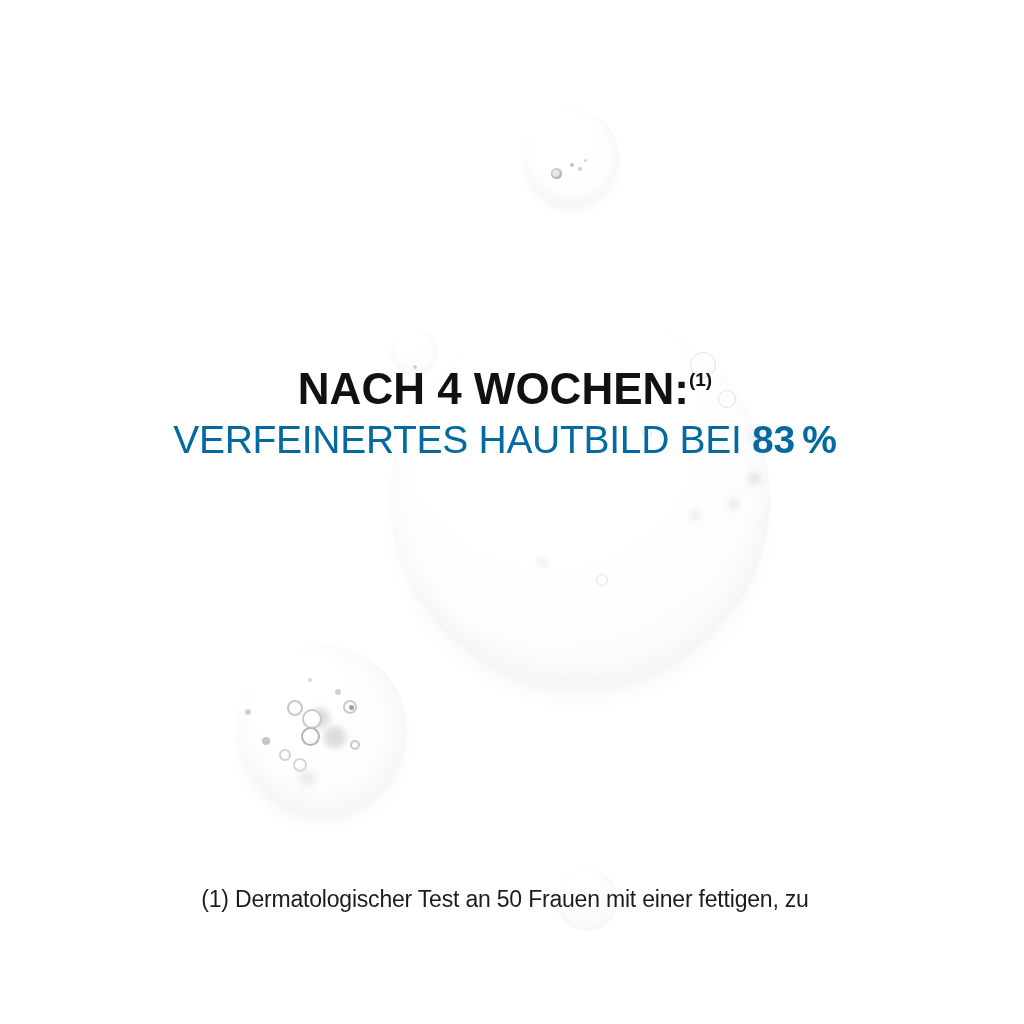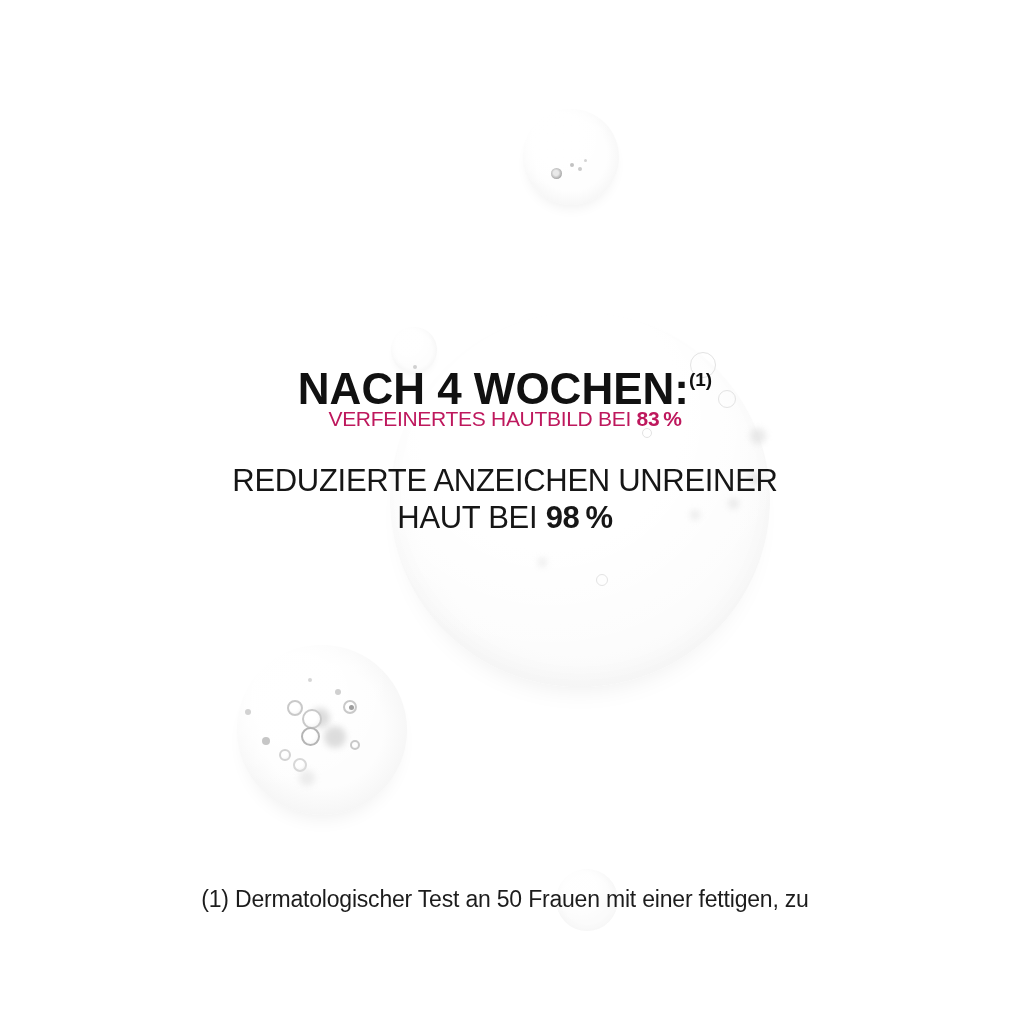--- a/index.html
+++ b/index.html
@@ -46,21 +46,21 @@
   }
   .bubble{position:absolute;border-radius:50%;box-sizing:border-box;}
   .ring{border:2px solid #c9c9c9;background:radial-gradient(circle at 40% 35%, #ffffff 0 45%, #f0f0f0 100%);}
   .ring-faint{border:1.5px solid #e3e3e3;background:transparent;}
   .patch{filter:blur(3px);opacity:.65;}
   .dot{background:#bdbdbd;}
   
   .tline{position:absolute;left:0;width:1010px;text-align:center;white-space:nowrap;z-index:3;}
   .h1{top:367px;font-size:44px;font-weight:700;line-height:1;color:#111111;}
   .h1 .sup{font-size:19px;position:relative;top:-18px;letter-spacing:0;}
-  .sub{top:407px;font-size:21px;font-weight:400;letter-spacing:-.3px;line-height:1.1;color:#be185d;}
+  .sub{top:419px;font-size:39px;font-weight:400;letter-spacing:-.3px;line-height:1.1;color:#0369a1;}
   .para2{top:462px;font-size:31px;font-weight:400;letter-spacing:-.3px;line-height:37px;white-space:normal;color:#161616;}
   .strong{font-weight:700;}
   .h2{top:597px;font-size:50px;font-weight:700;letter-spacing:-1.5px;line-height:1;color:#111111;}
   .footnote{top:886px;font-size:23px;letter-spacing:-.2px;line-height:27px;color:#1c1c1c;white-space:normal;}
   .footnote div{white-space:nowrap;}
 </style>
 </head>
 <body>
 
 <div class="stage">
@@ -105,23 +105,19 @@
     <div class="bubble dot" style="left:71px;top:33px;width:4px;height:4px;background:#d6d6d6;"></div>
     <div class="bubble patch" style="left:62px;top:125px;width:16px;height:16px;background:#e3e3e3;"></div>
   </div>
 
   <div class="drop drop-tiny"></div>
 
   <div class="tline h1"><span>NACH 4 WOCHEN:</span><span class="sup">(1)</span></div>
 
   <div class="tline sub"><span>VERFEINERTES HAUTBILD BEI </span><span class="strong">83 %</span></div>
 
-  <div class="tline para2">
-    <div>REDUZIERTE ANZEICHEN UNREINER</div>
-    <div><span>HAUT BEI </span><span class="strong">98 %</span></div>
-  </div>
 
 
   <div class="tline footnote">
     <div>(1) Dermatologischer Test an 50 Frauen mit einer fettigen, zu</div>
   </div>
 
 </div>
 
 </body></html>

